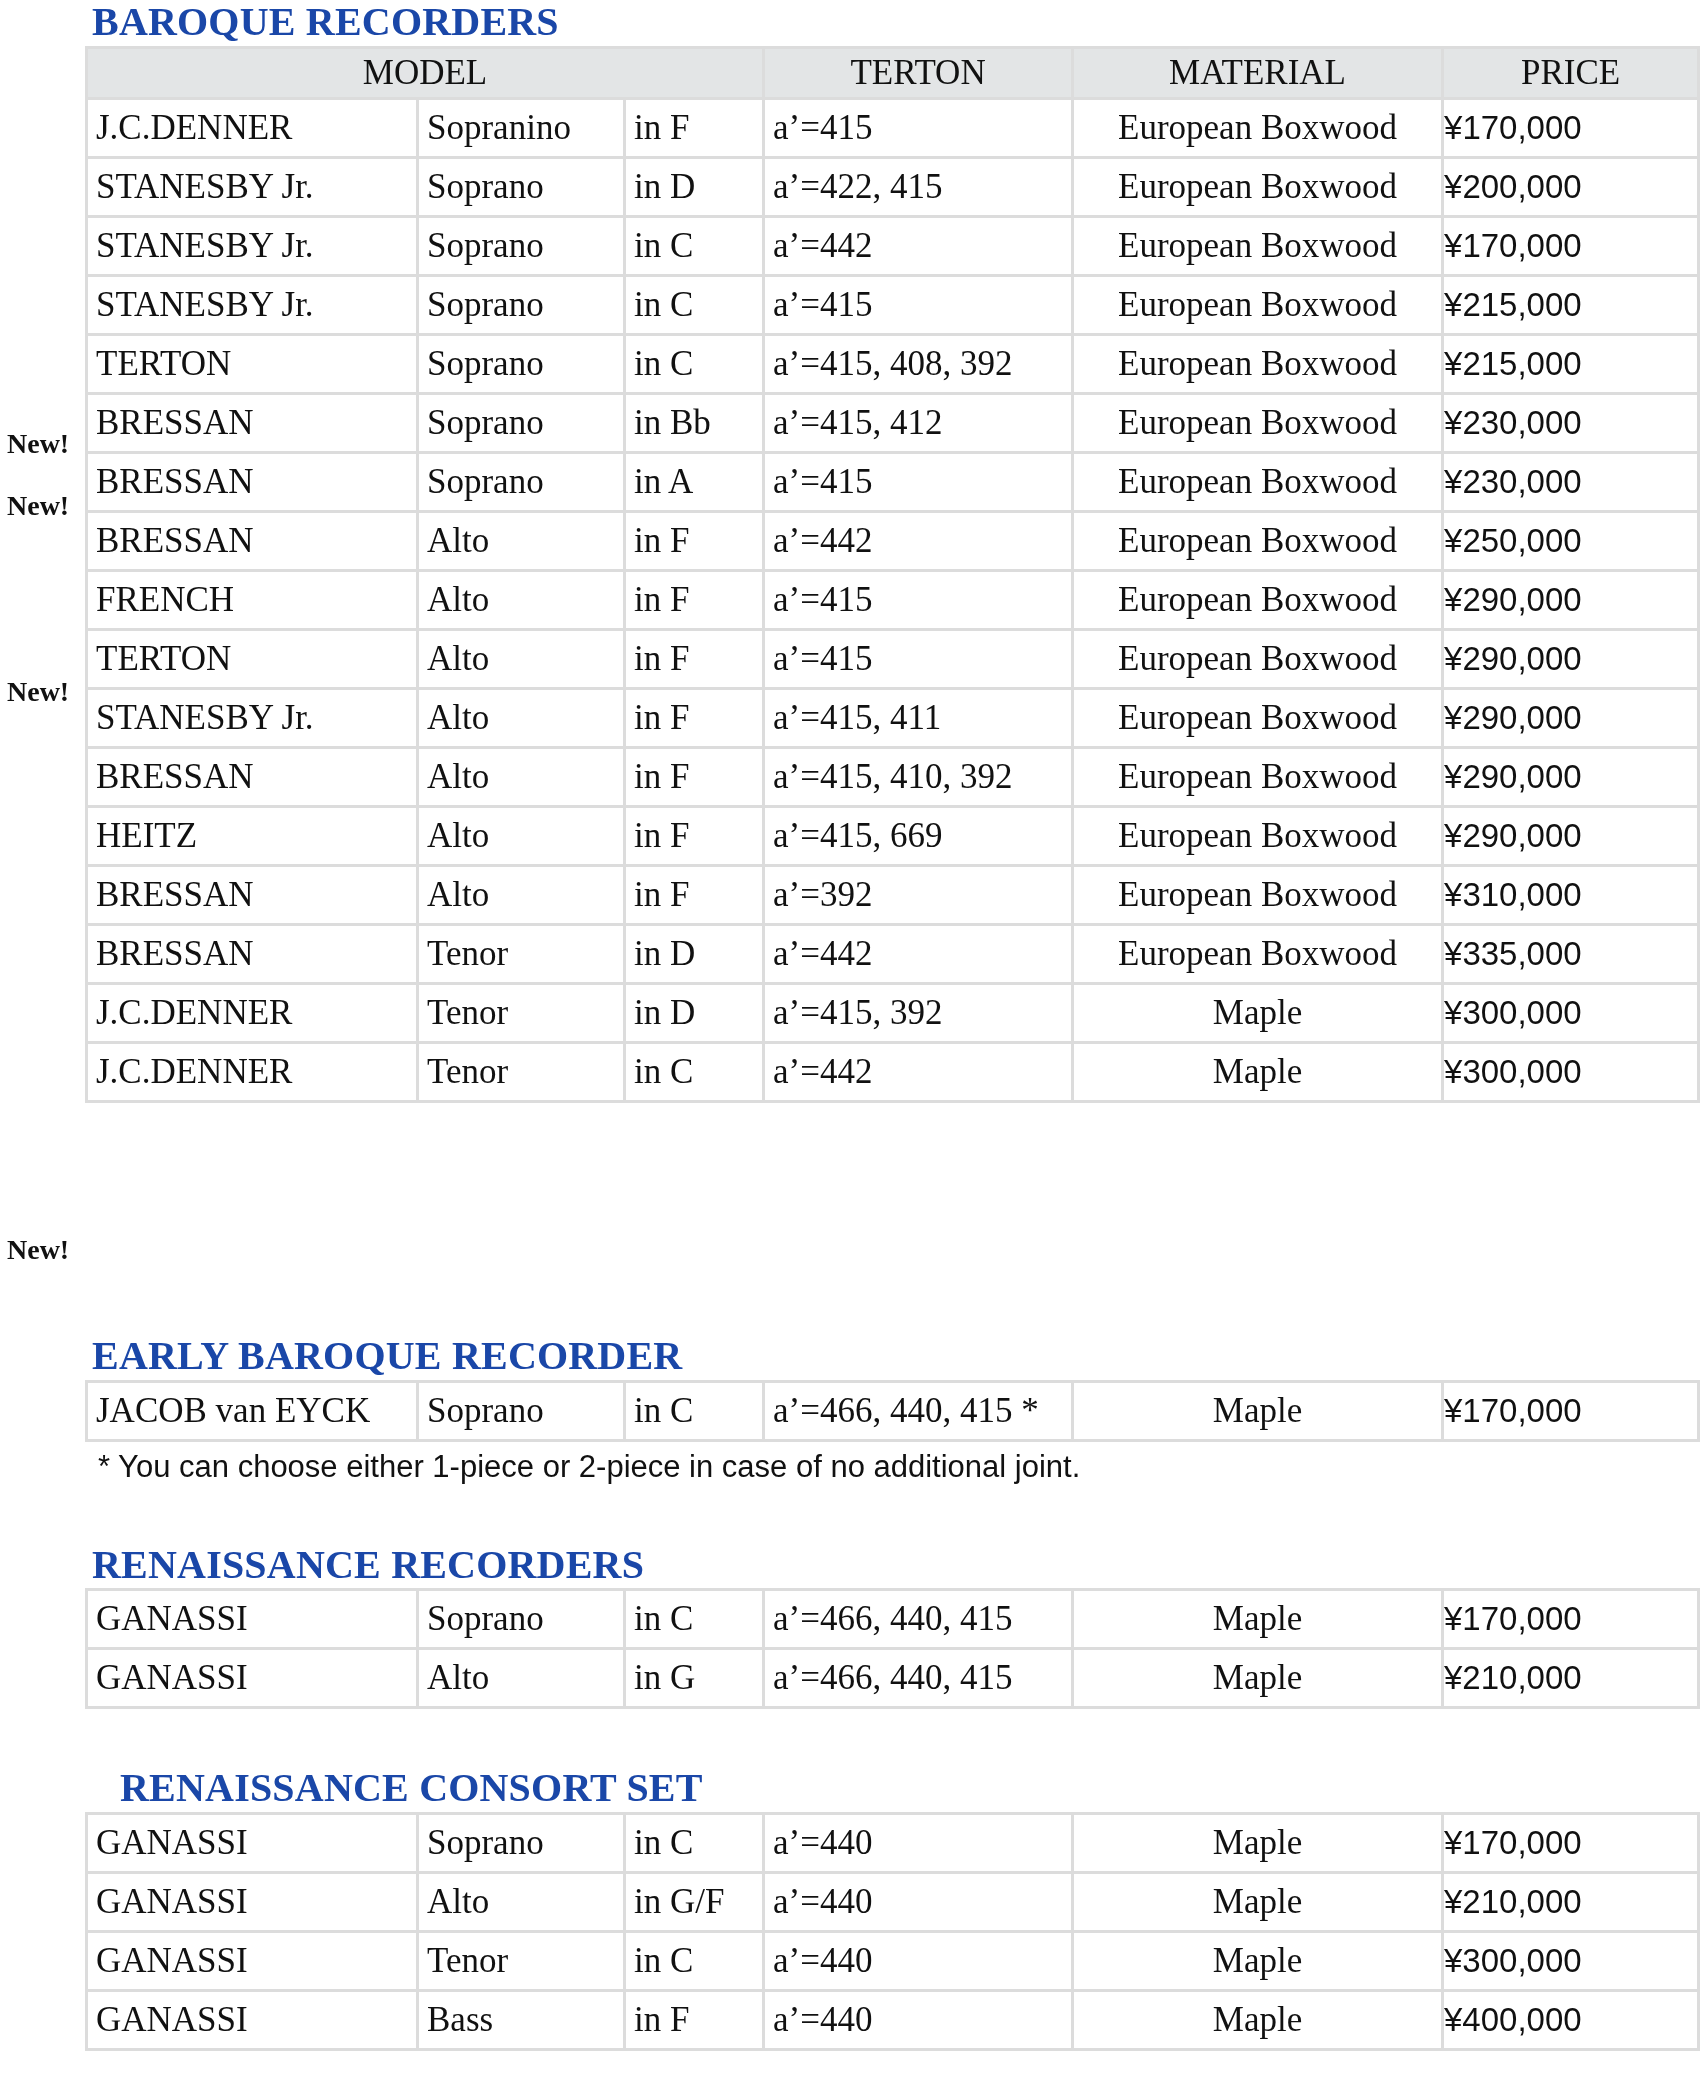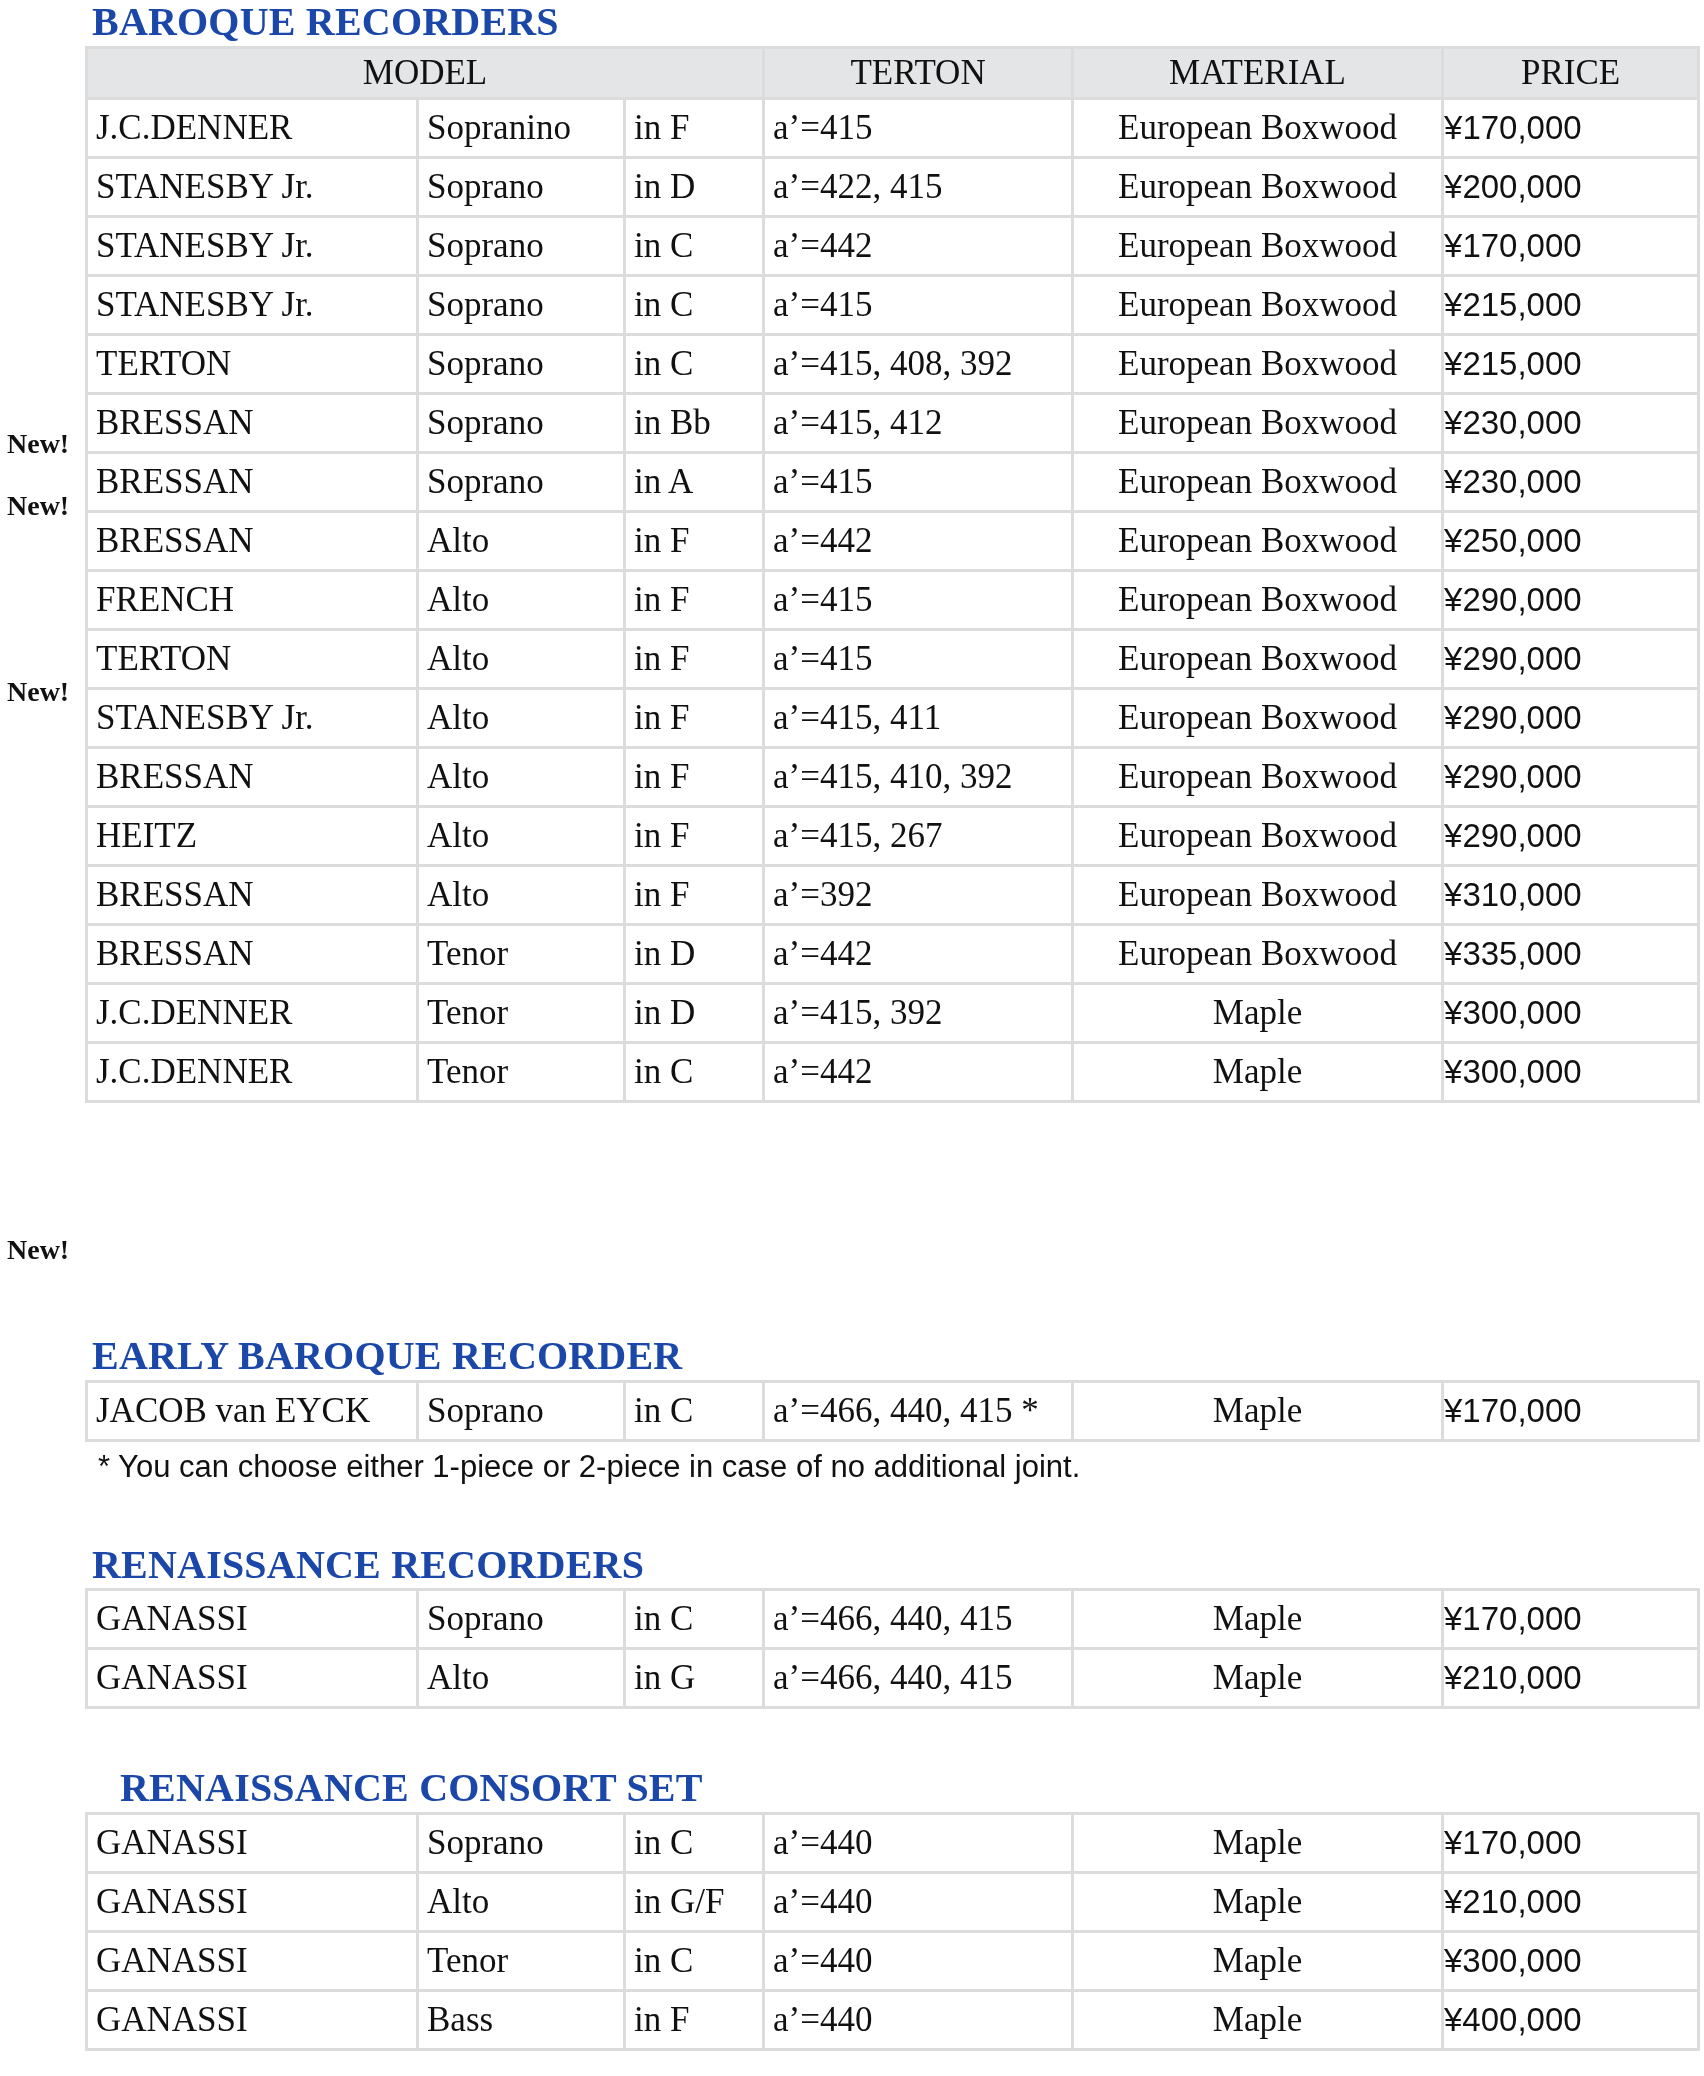--- a/index.html
+++ b/index.html
@@ -149,21 +149,21 @@
         <td class="c-type">Alto</td>
         <td class="c-key">in F</td>
         <td class="c-pitch">a’=415, 410, 392</td>
         <td class="c-material">European Boxwood</td>
         <td class="c-price">¥290,000</td>
       </tr>
       <tr class="row">
         <td class="c-maker">HEITZ</td>
         <td class="c-type">Alto</td>
         <td class="c-key">in F</td>
-        <td class="c-pitch">a’=415, 267</td>
+        <td class="c-pitch">a’=415, 669</td>
         <td class="c-material">European Boxwood</td>
         <td class="c-price">¥290,000</td>
       </tr>
       <tr class="row">
         <td class="c-maker">BRESSAN</td>
         <td class="c-type">Alto</td>
         <td class="c-key">in F</td>
         <td class="c-pitch">a’=392</td>
         <td class="c-material">European Boxwood</td>
         <td class="c-price">¥310,000</td>

